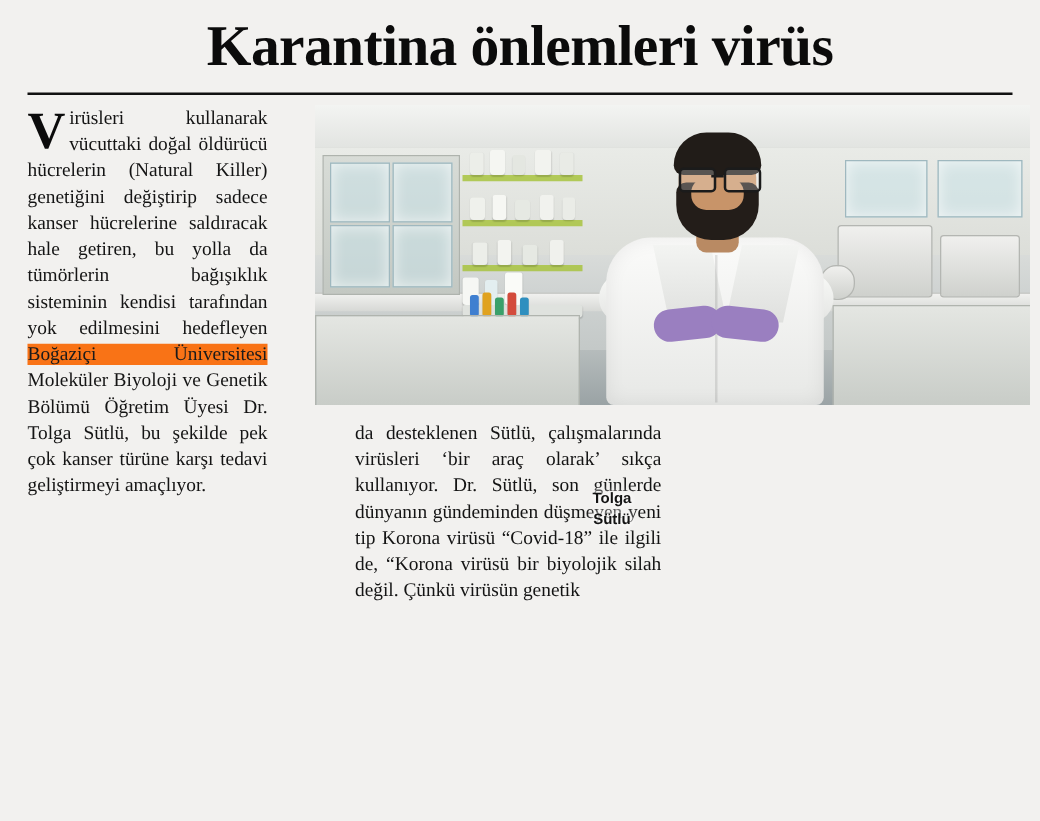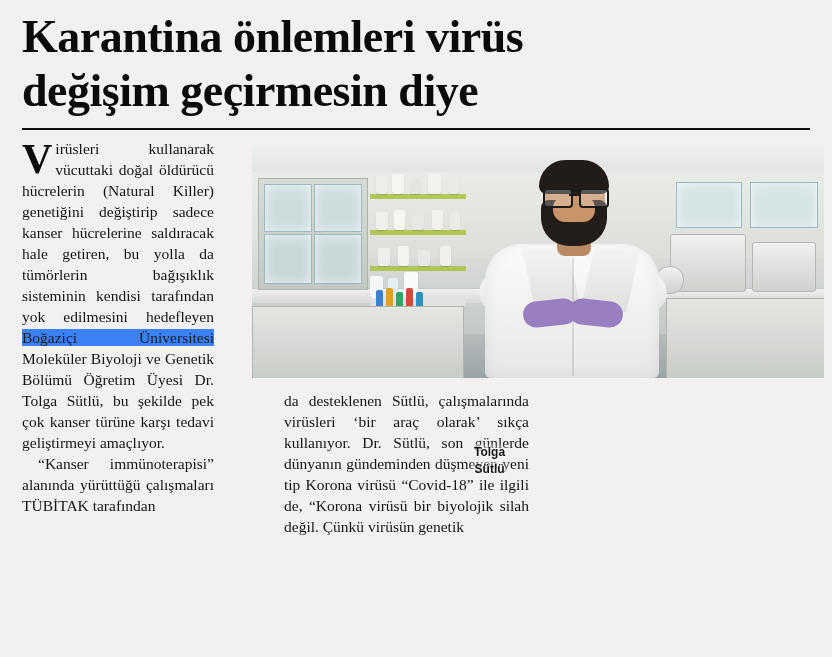--- a/index.html
+++ b/index.html
@@ -16,21 +16,21 @@
   }
   .page {
     position: relative;
     width: 832px;
     height: 657px;
     background: #f2f1ef;
     box-sizing: border-box;
     padding: 10px 22px 6px 22px;
   }
   .headline {
-    text-align: left;
+    text-align: center;
     font-family: "Liberation Serif", serif;
     font-weight: bold;
     color: #0b0b0b;
     letter-spacing: -0.5px;
   }
   .headline .line {
     display: block;
     font-size: 46px;
     line-height: 54px;
     white-space: nowrap;
@@ -70,21 +70,21 @@
     float: left;
     font-family: "Liberation Serif", serif;
     font-weight: bold;
     font-size: 42px;
     line-height: 34px;
     padding: 4px 3px 0 0;
     color: #0b0b0b;
   }
 
   .hl {
-    background: #3b82f6;
+    background: #f97316;
     color: #1a1a1a;
     box-decoration-break: clone;
     -webkit-box-decoration-break: clone;
   }
 
   
   .photo {
     position: absolute;
     left: 230px;
     top: 0px;
@@ -273,21 +273,20 @@
   }
   .name-tag span { display: block; }
 </style>
 </head>
 <body>
 
 <div class="page">
 
   <div class="headline">
     <span class="line">Karantina önlemleri virüs</span>
-    <span class="line">değişim geçirmesin diye</span>
   </div>
 
   <div class="rule"></div>
 
   <div class="body-area">
 
     <div class="photo">
       <div class="lab">
         <div class="band ceiling"></div>
         <div class="band backwall"></div>
@@ -364,21 +363,20 @@
       </div>
     </div>
 
     <div class="name-tag">
       <span>Tolga</span>
       <span>Sütlü</span>
     </div>
 
     <div class="col col1">
       <p><span class="dropcap">V</span><span>irüsleri kullanarak vücuttaki doğal öldürücü hücrelerin (Natural Killer) genetiğini değiştirip sadece kanser hücrelerine saldıracak hale getiren, bu yolla da tümörlerin bağışıklık sisteminin kendisi tarafından yok edilmesini hedefleyen </span><span class="hl">Boğaziçi Üniversitesi</span><span> Moleküler Biyoloji ve Genetik Bölümü Öğretim Üyesi Dr. Tolga Sütlü, bu şekilde pek çok kanser türüne karşı tedavi geliştirmeyi amaçlıyor.</span></p>
-      <p>“Kanser immünoterapisi” alanında yürüttüğü çalışmaları TÜBİTAK tarafından</p>
     </div>
 
     <div class="col col2">
       <p>da desteklenen Sütlü, çalışmalarında virüsleri ‘bir araç olarak’ sıkça kullanıyor. Dr. Sütlü, son günlerde dünyanın gündeminden düşmeyen yeni tip Korona virüsü “Covid-18” ile ilgili de, “Korona virüsü bir biyolojik silah değil. Çünkü virüsün genetik</p>
     </div>
 
 
   </div>
 </div>
 

